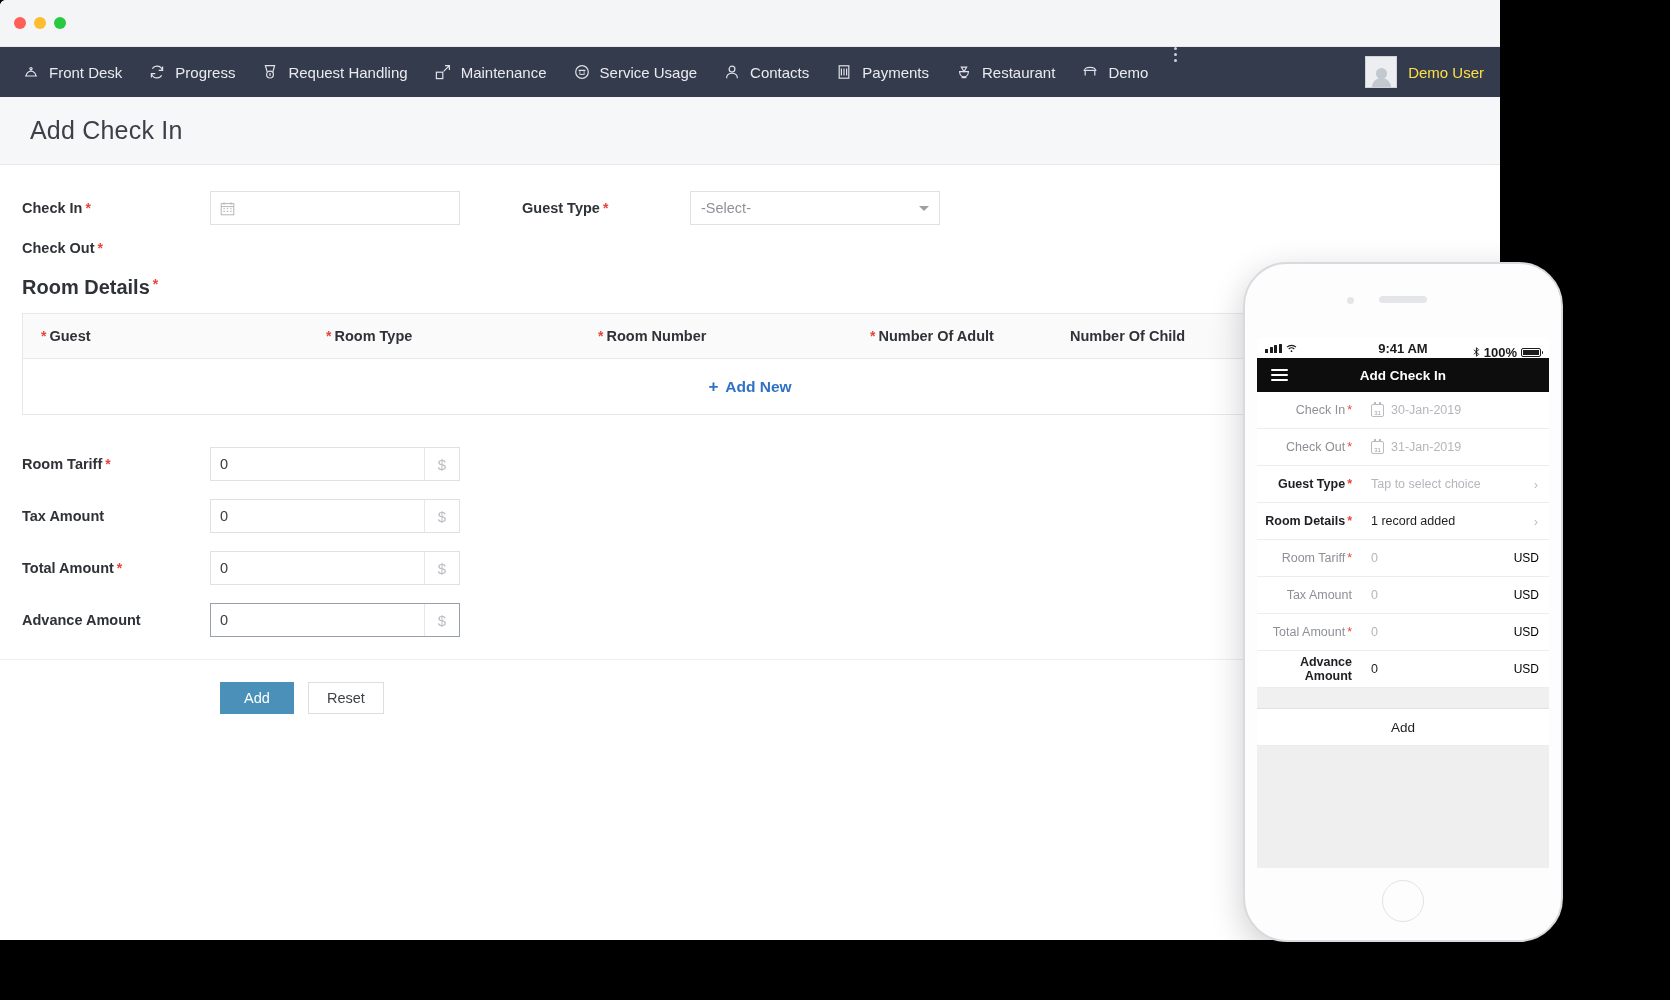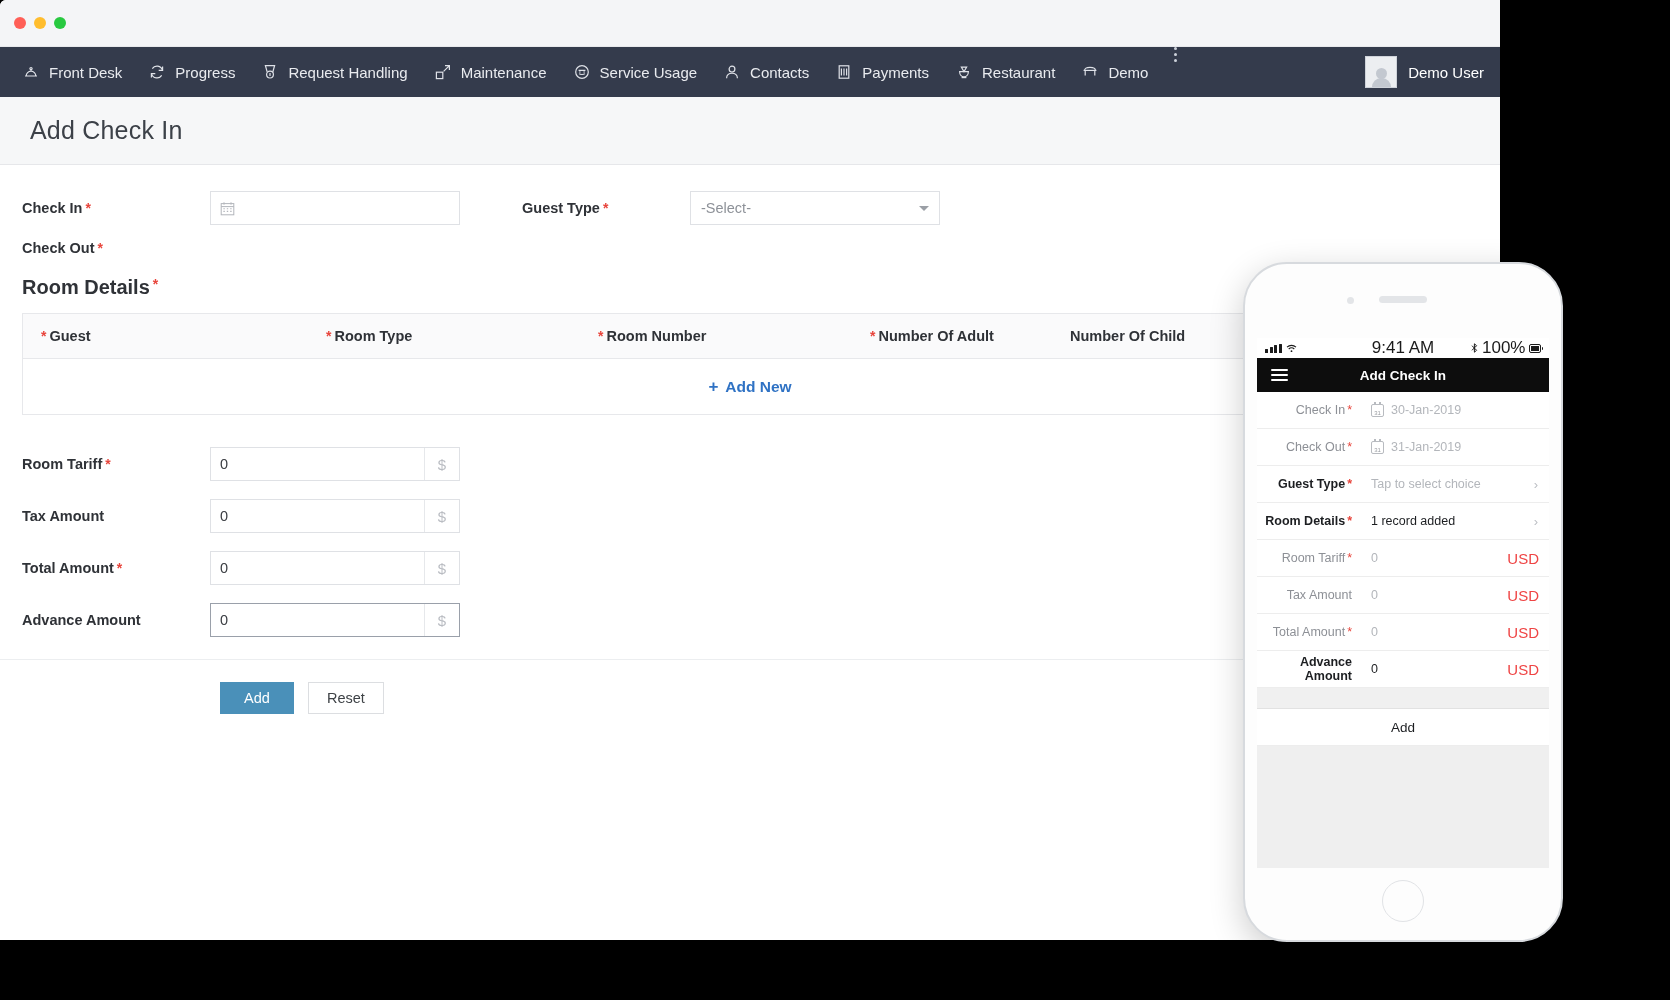--- a/index.html
+++ b/index.html
@@ -60,21 +60,21 @@
   }
   .avatar {
     width: 30px; height: 30px; background: #eceef1;
     border: 1px solid #cfd3da; margin-right: 11px;
     display: flex; align-items: flex-end; justify-content: center;
     overflow: hidden;
   }
   .avatar .head { width: 11px; height: 11px; border-radius: 50%; background: #c3c8d0; margin-bottom: -1px; }
   .avatar .body { width: 19px; height: 9px; border-radius: 11px 11px 0 0; background: #c3c8d0; }
   .avatar-inner { display:flex; flex-direction:column; align-items:center; }
-  .nav-user .uname { color: #ffffff; font-size: 15px; }
+  .nav-user .uname { color: #fde047; font-size: 15px; }
 
   
   .pagehead {
     height: 67px; background: #f6f7f8;
     border-bottom: 1px solid #e6e7ea;
     display: flex; align-items: center; padding-left: 30px;
   }
   .pagehead h1 {
     margin: 0; font-size: 25px; font-weight: 400; color: #3c4148;
     letter-spacing: .2px;
@@ -179,22 +179,22 @@
   }
   .cam {
     position: absolute; left: 50%; top: 33px; margin-left: -56px;
     width: 7px; height: 7px; border-radius: 50%; background: #e3e5e8;
   }
   .phone-screen {
     position: absolute; left: 12px; top: 74px;
     width: 292px; height: 530px; background: #fff; overflow: hidden;
   }
   .statusbar {
-    height: 20px; display: flex; align-items: flex-end;
-    padding: 0 8px; font-size: 17px; font-weight: normal; color: #1b1b1b;
+    height: 20px; display: flex; align-items: center;
+    padding: 0 8px; font-size: 13px; font-weight: bold; color: #1b1b1b;
     background: #fff;
   }
   .sb-left { display: flex; align-items: center; gap: 4px; width: 70px; }
   .bars { display: flex; align-items: flex-end; gap: 1.5px; height: 9px; }
   .bars i { width: 3px; background: #1b1b1b; display: block; border-radius: .5px;}
   .bars i:nth-child(1){height:4px}.bars i:nth-child(2){height:6px}
   .bars i:nth-child(3){height:8px}.bars i:nth-child(4){height:9px}
   .sb-center { flex: 1; text-align: center; }
   .sb-right { width: 70px; display: flex; align-items: center; justify-content: flex-end; gap: 4px; margin-top: 8px; }
   .batt {
@@ -223,21 +223,21 @@
     width: 104px; text-align: right; padding-right: 9px;
     box-sizing: border-box; color: #8d9096;
   }
   .mrow .ml.strong { color: #1c1e21; font-weight: bold; }
   .mrow .mv {
     flex: 1; display: flex; align-items: center; gap: 7px;
     padding-left: 10px; color: #1c1e21;
   }
   .mrow .mv.muted { color: #b3b6bb; }
   .mrow .mreq { color: #e8453c; margin-left: 2px; }
-  .mrow .unit { color: #ef4444; padding-right: 10px; font-size: 15px; }
+  .mrow .unit { color: #000000; padding-right: 10px; font-size: 12px; }
   .mrow .chev { color: #bcbfc4; padding-right: 11px; font-size: 13px; }
   .calglyph {
     width: 13px; height: 13px; border: 1.2px solid #b8bbc0;
     border-radius: 2px; position: relative; box-sizing: border-box;
     font-size: 6px; color: #9a9da2; display:flex; align-items:flex-end;
     justify-content:center; line-height:1;
   }
   .calglyph::before {
     content:''; position:absolute; top:-2.4px; left:2px;
     width:2px; height:3px; background:#b8bbc0;

